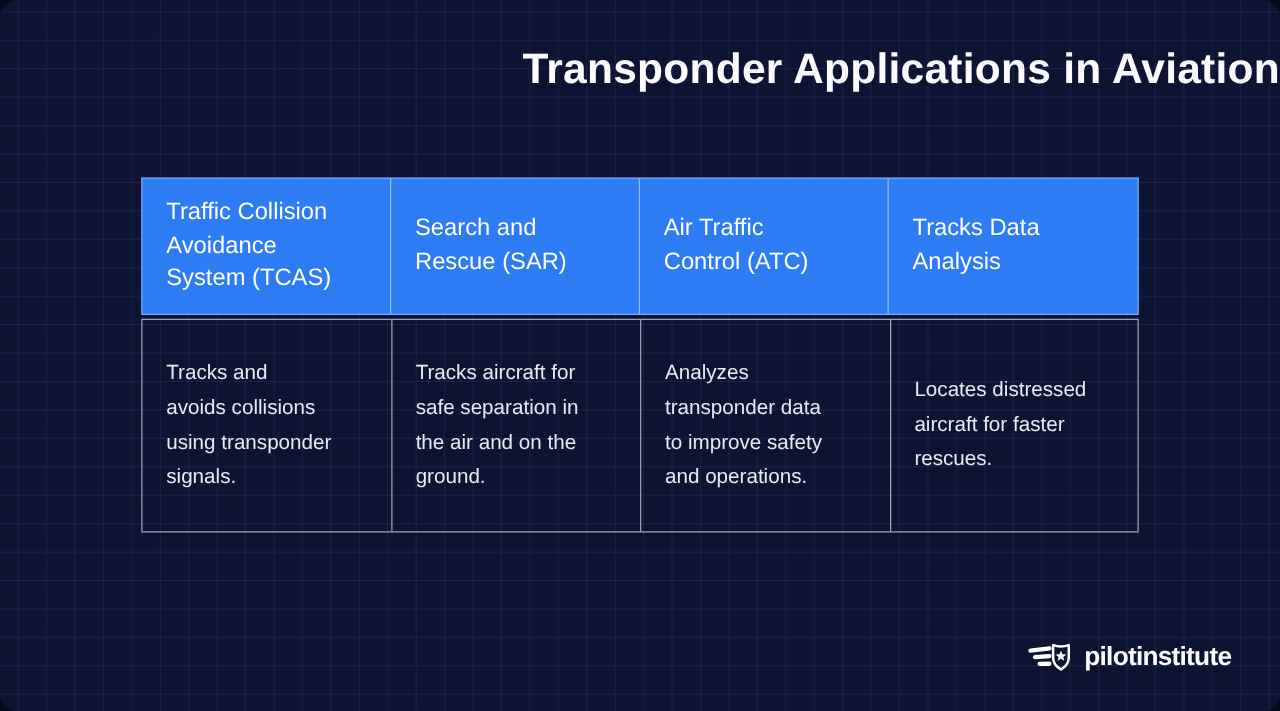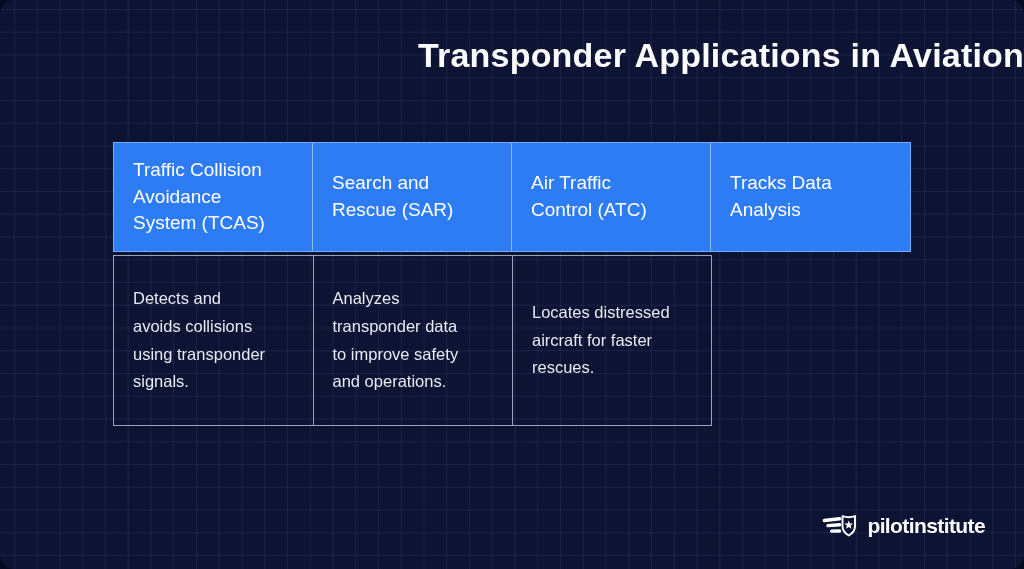--- a/index.html
+++ b/index.html
@@ -120,24 +120,28 @@
 System (TCAS)</div>
       <div class="th">Search and
 Rescue (SAR)</div>
       <div class="th">Air Traffic
 Control (ATC)</div>
       <div class="th">Tracks Data
 Analysis</div>
     </div>
 
     <div class="tbody">
-      <div class="td">Detects and
+      <div class="td">Tracks and
 avoids collisions
 using transponder
 signals.</div>
+      <div class="td">Tracks aircraft for
+safe separation in
+the air and on the
+ground.</div>
       <div class="td">Analyzes
 transponder data
 to improve safety
 and operations.</div>
       <div class="td">Locates distressed
 aircraft for faster
 rescues.</div>
     </div>
 
   </div>

